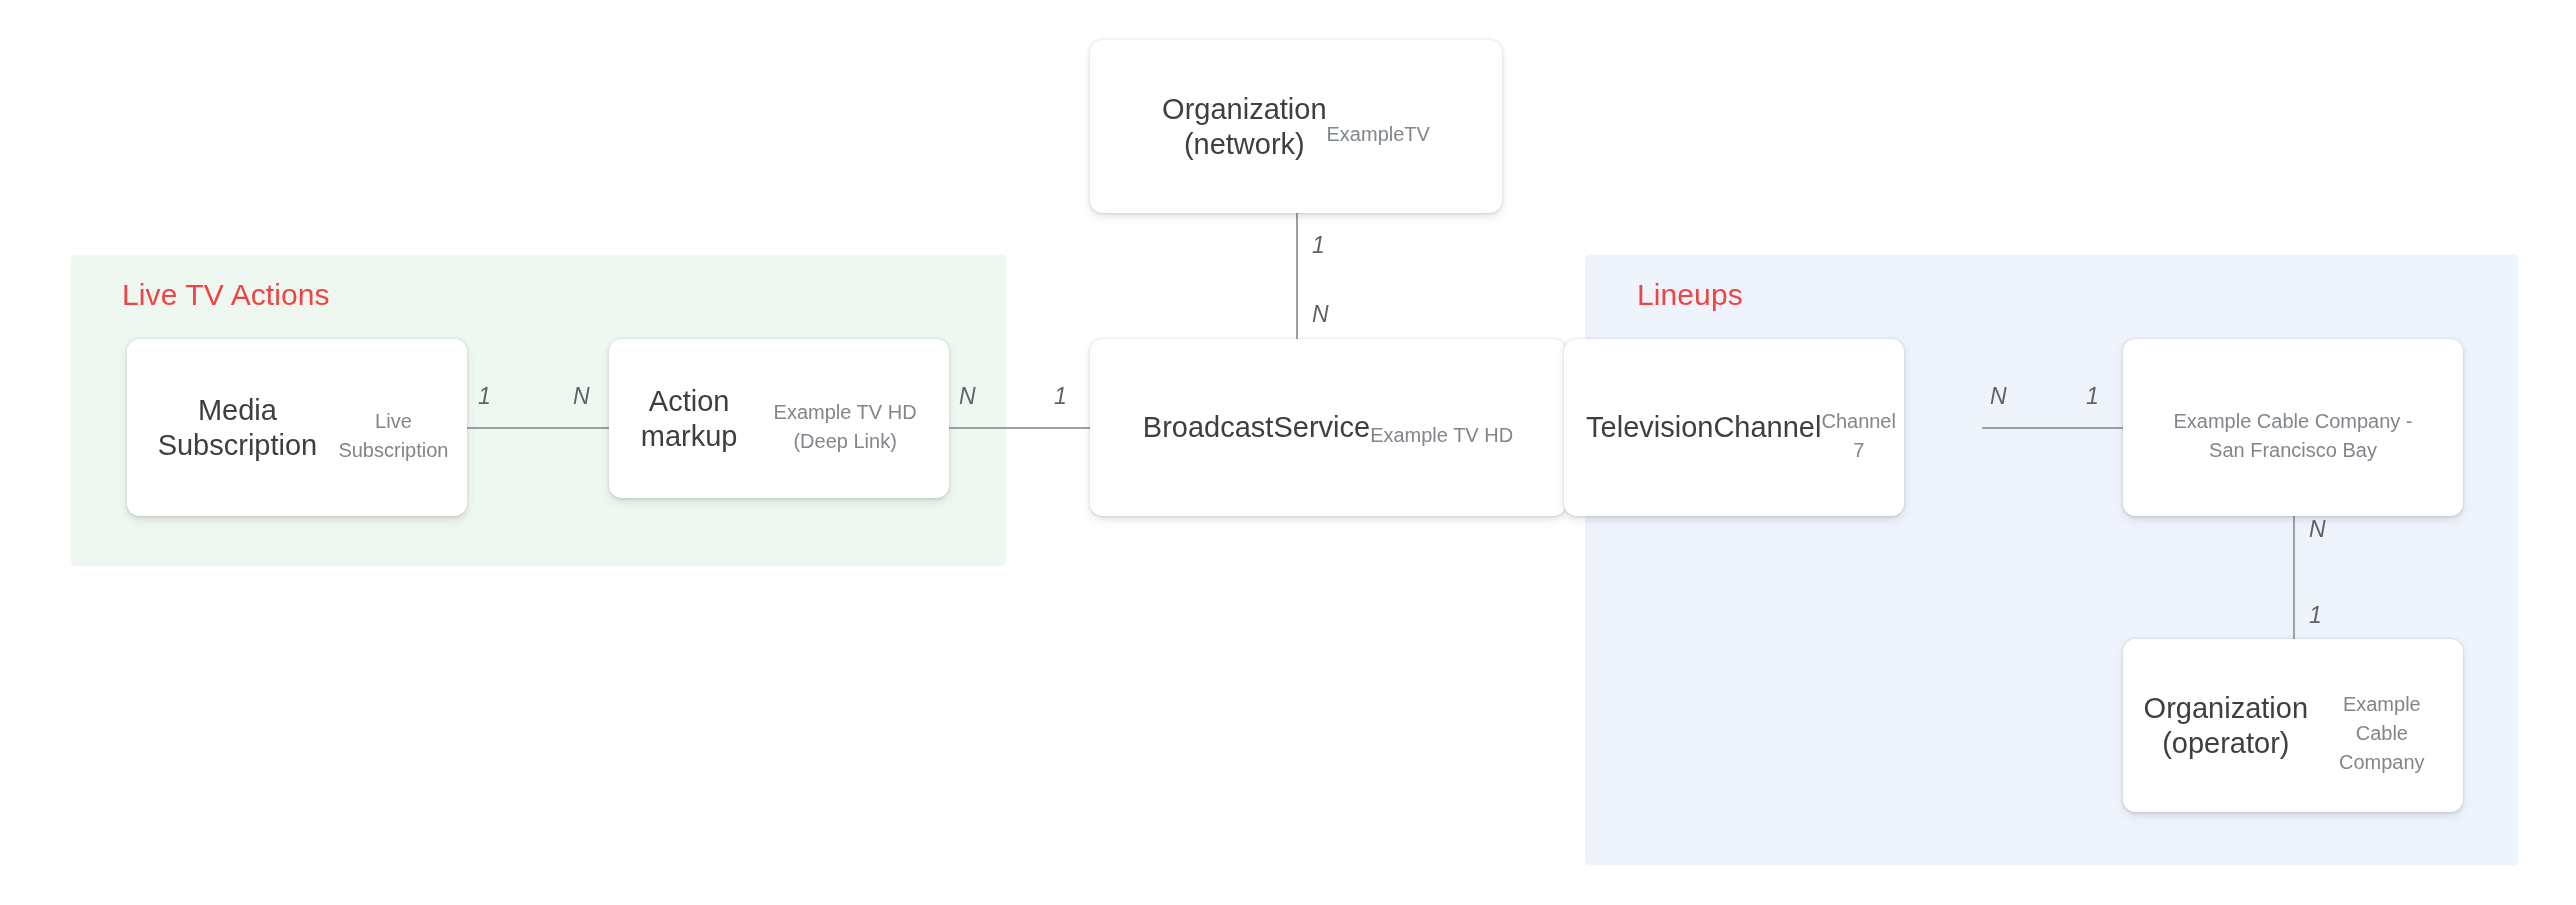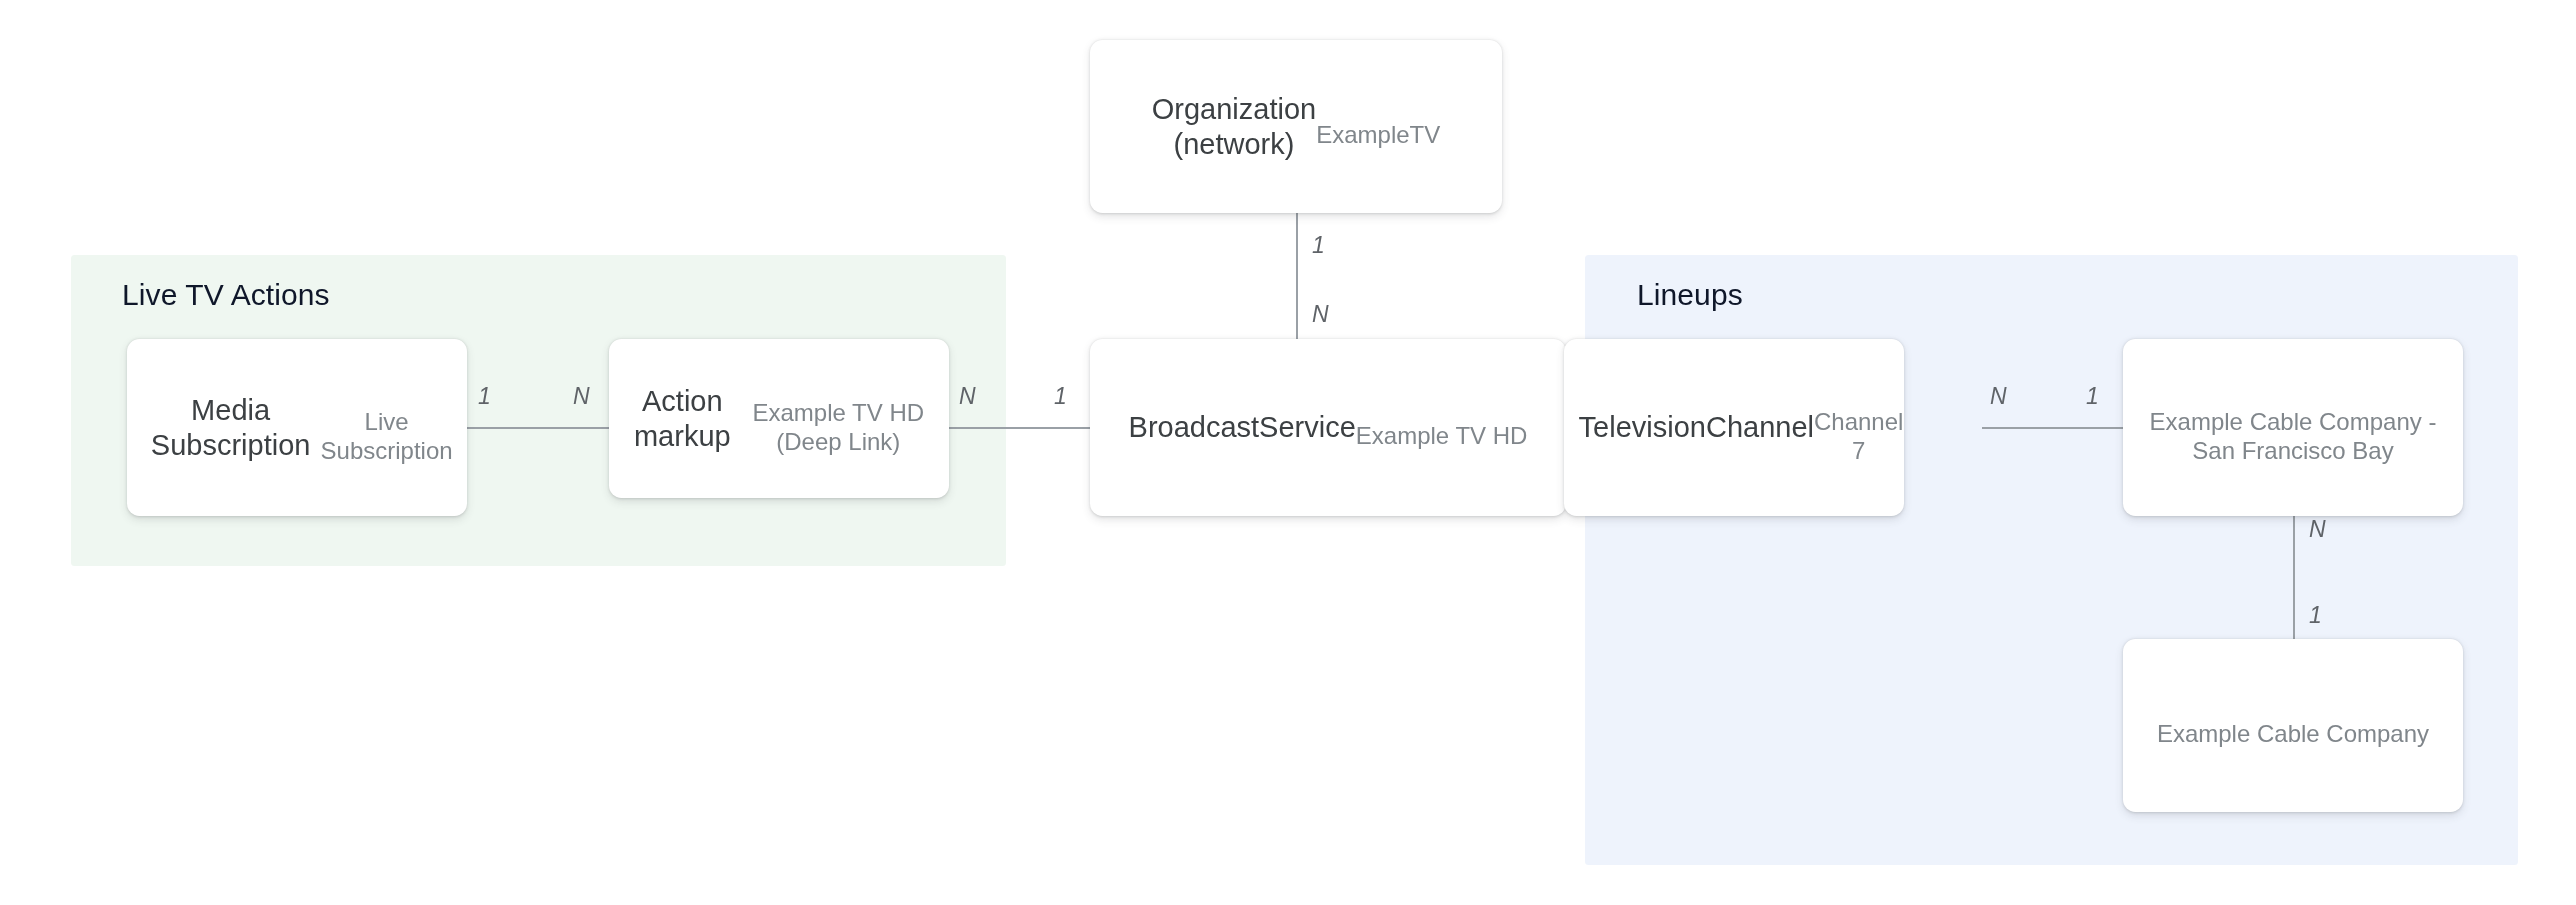--- a/index.html
+++ b/index.html
@@ -23,21 +23,21 @@
 
   
   .group {
     position: absolute;
     border-radius: 3.5px;
   }
   .group-title {
     position: absolute;
     font-size: 30px;
     line-height: 35px;
-    color: #0f172a;
+    color: #ef4444;
     letter-spacing: 0.1px;
     white-space: nowrap;
   }
 
   
   .edge-h {
     position: absolute;
     height: 0;
     border-top: 2.7px solid #9aa0a6;
   }
@@ -71,21 +71,21 @@
   }
   .node-title {
     font-size: 29px;
     line-height: 35px;
     color: #3c4043;
     text-align: center;
     white-space: pre-line;
   }
   .node-subtitle {
     margin-top: 16px;
-    font-size: 24px;
+    font-size: 20px;
     line-height: 29px;
     color: #80868b;
     text-align: center;
     white-space: pre-line;
   }
 </style>
 </head>
 <body>
 
 <div id="canvas" style="width: 2576px; height: 906px; background: rgb(255, 255, 255);">
@@ -135,17 +135,18 @@
       </div>
       <div class="node" style="left: 1564px; top: 339px; width: 340px; height: 177px; padding-left: 28px;">
         <div class="node-title">TelevisionChannel</div>
         <div class="node-subtitle">Channel 7</div>
       </div>
       <div class="node" style="left: 2123px; top: 339px; width: 340px; height: 177px;">
         <div class="node-subtitle">Example Cable Company -
 San Francisco Bay</div>
       </div>
       <div class="node" style="left: 2123px; top: 639px; width: 340px; height: 173px;">
+        <div class="node-title">Organization (operator)</div>
         <div class="node-subtitle">Example Cable Company</div>
       </div>
     </div>
 </div>
 
 
 </body></html>

